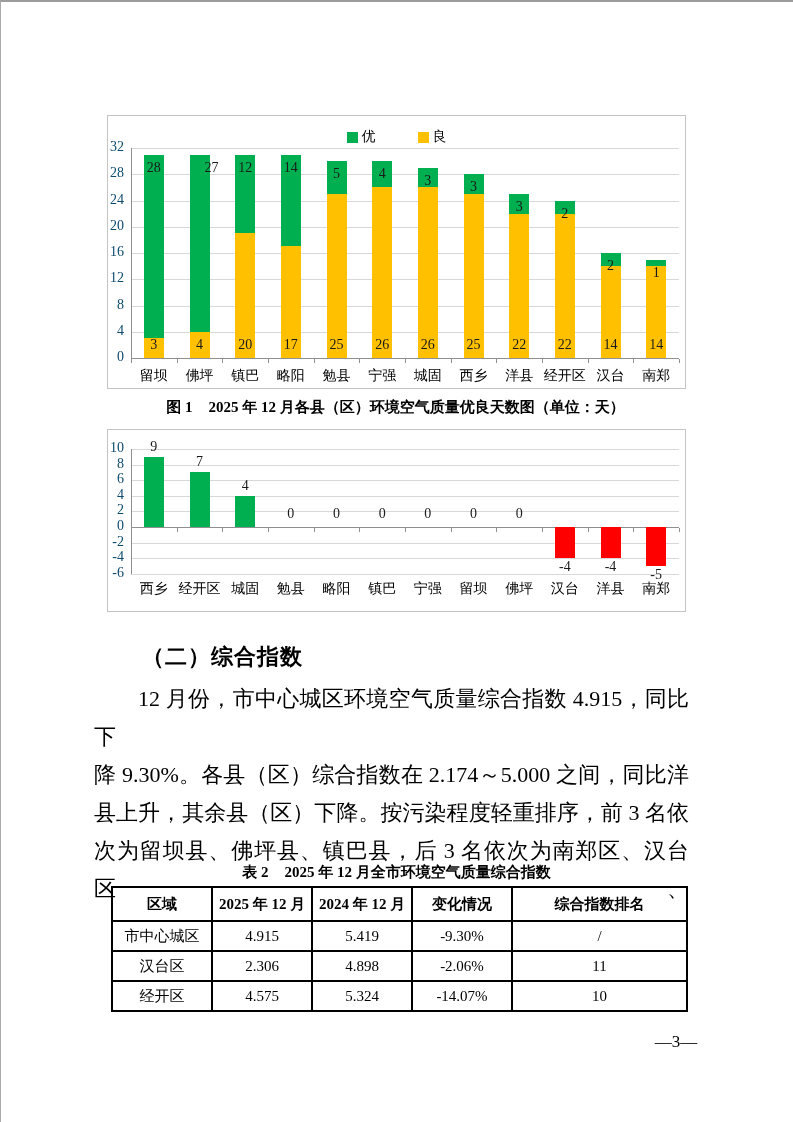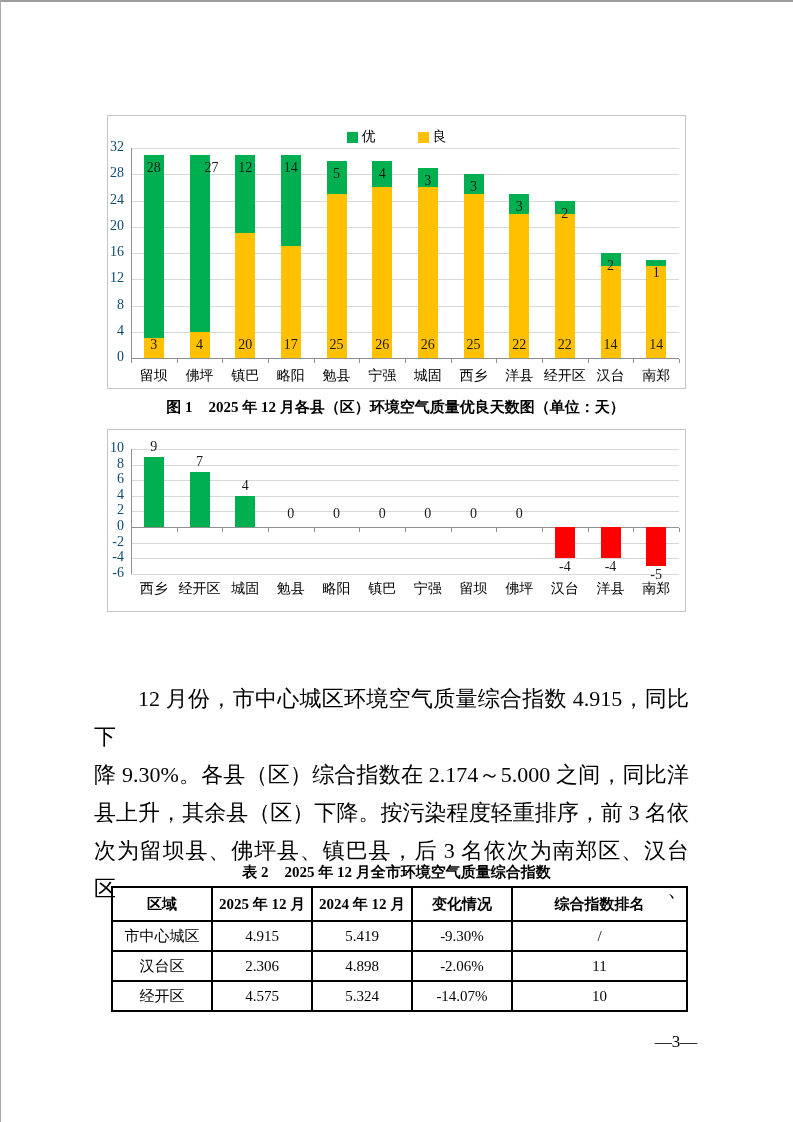--- a/index.html
+++ b/index.html
@@ -220,20 +220,21 @@
         <div class="bar-seg" style="left: 492.5px; top: 97px; width: 20px; height: 31.2px; background: rgb(255, 0, 0);"></div>
         <div class="bar-label" style="left: 487.5px; top: 129.2px;">-4</div>
         <div class="cat-label" style="left: 477.5px; top: 150px; width: 50px;">洋县</div>
         <div class="bar-seg" style="left: 538.167px; top: 97px; width: 20px; height: 39px; background: rgb(255, 0, 0);"></div>
         <div class="bar-label" style="left: 533.167px; top: 137px;">-5</div>
         <div class="cat-label" style="left: 523.167px; top: 150px; width: 50px;">南郑</div>
       </div>
   </div>
 
 
+  <div class="section-heading">（二）综合指数</div>
 
   <div class="body-text">
     <div class="body-line first">12 月份，市中心城区环境空气质量综合指数 4.915，同比下</div>
     <div class="body-line">降 9.30%。各县（区）综合指数在 2.174～5.000 之间，同比洋</div>
     <div class="body-line">县上升，其余县（区）下降。按污染程度轻重排序，前 3 名依</div>
     <div class="body-line">次为留坝县、佛坪县、镇巴县，后 3 名依次为南郑区、汉台区、</div>
   </div>
 
   <div class="table-title">
     <span class="cap-label">表 2</span><span>2025 年 12 月全市环境空气质量综合指数</span>

